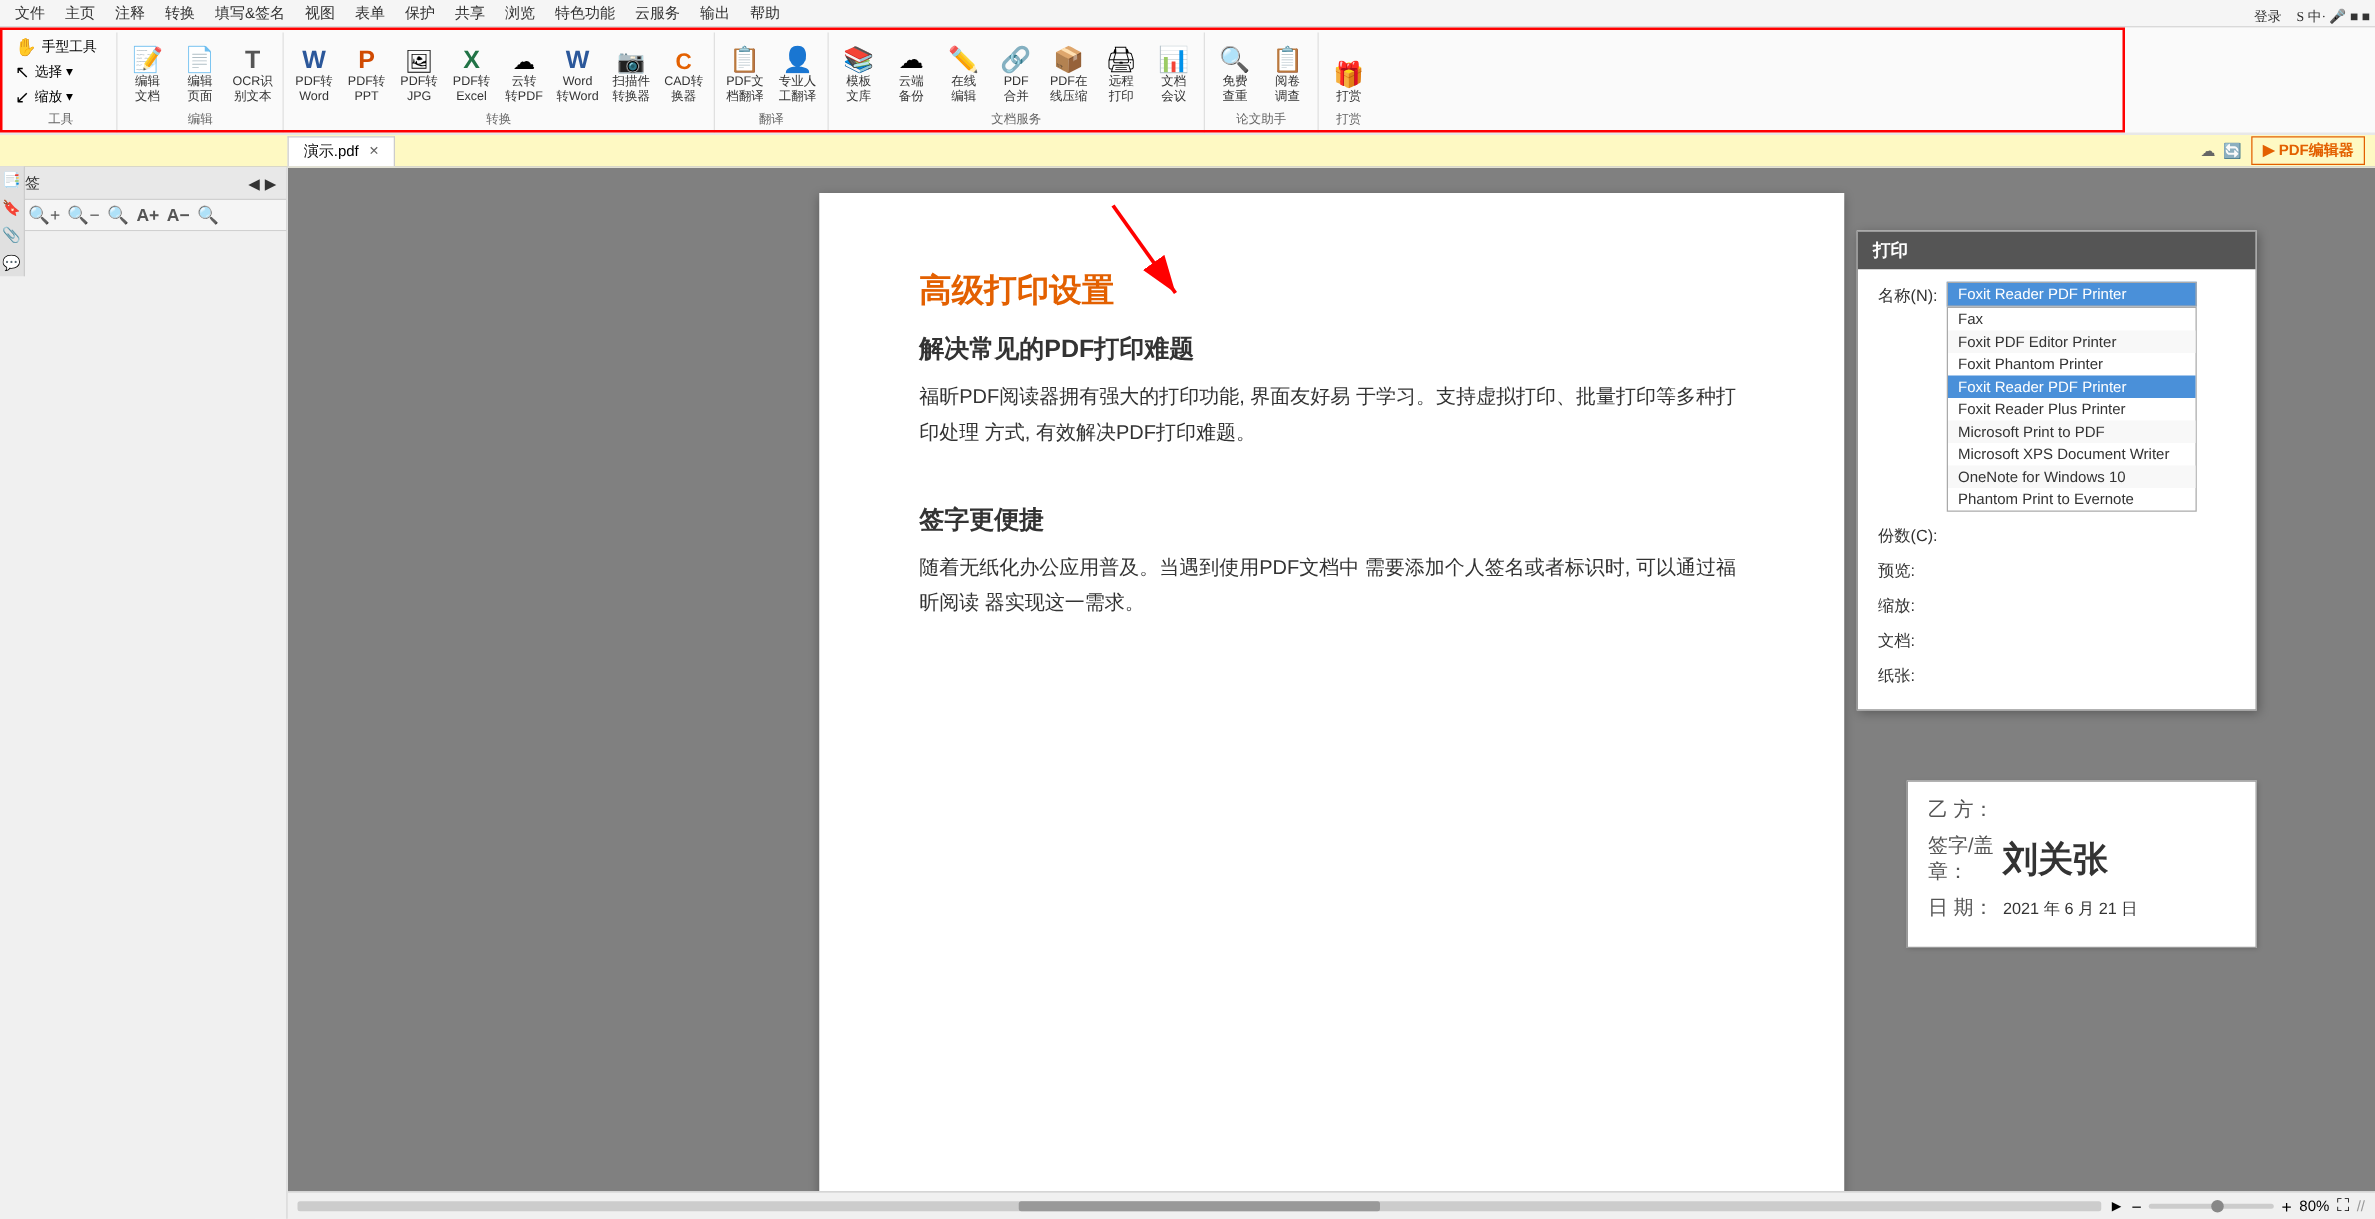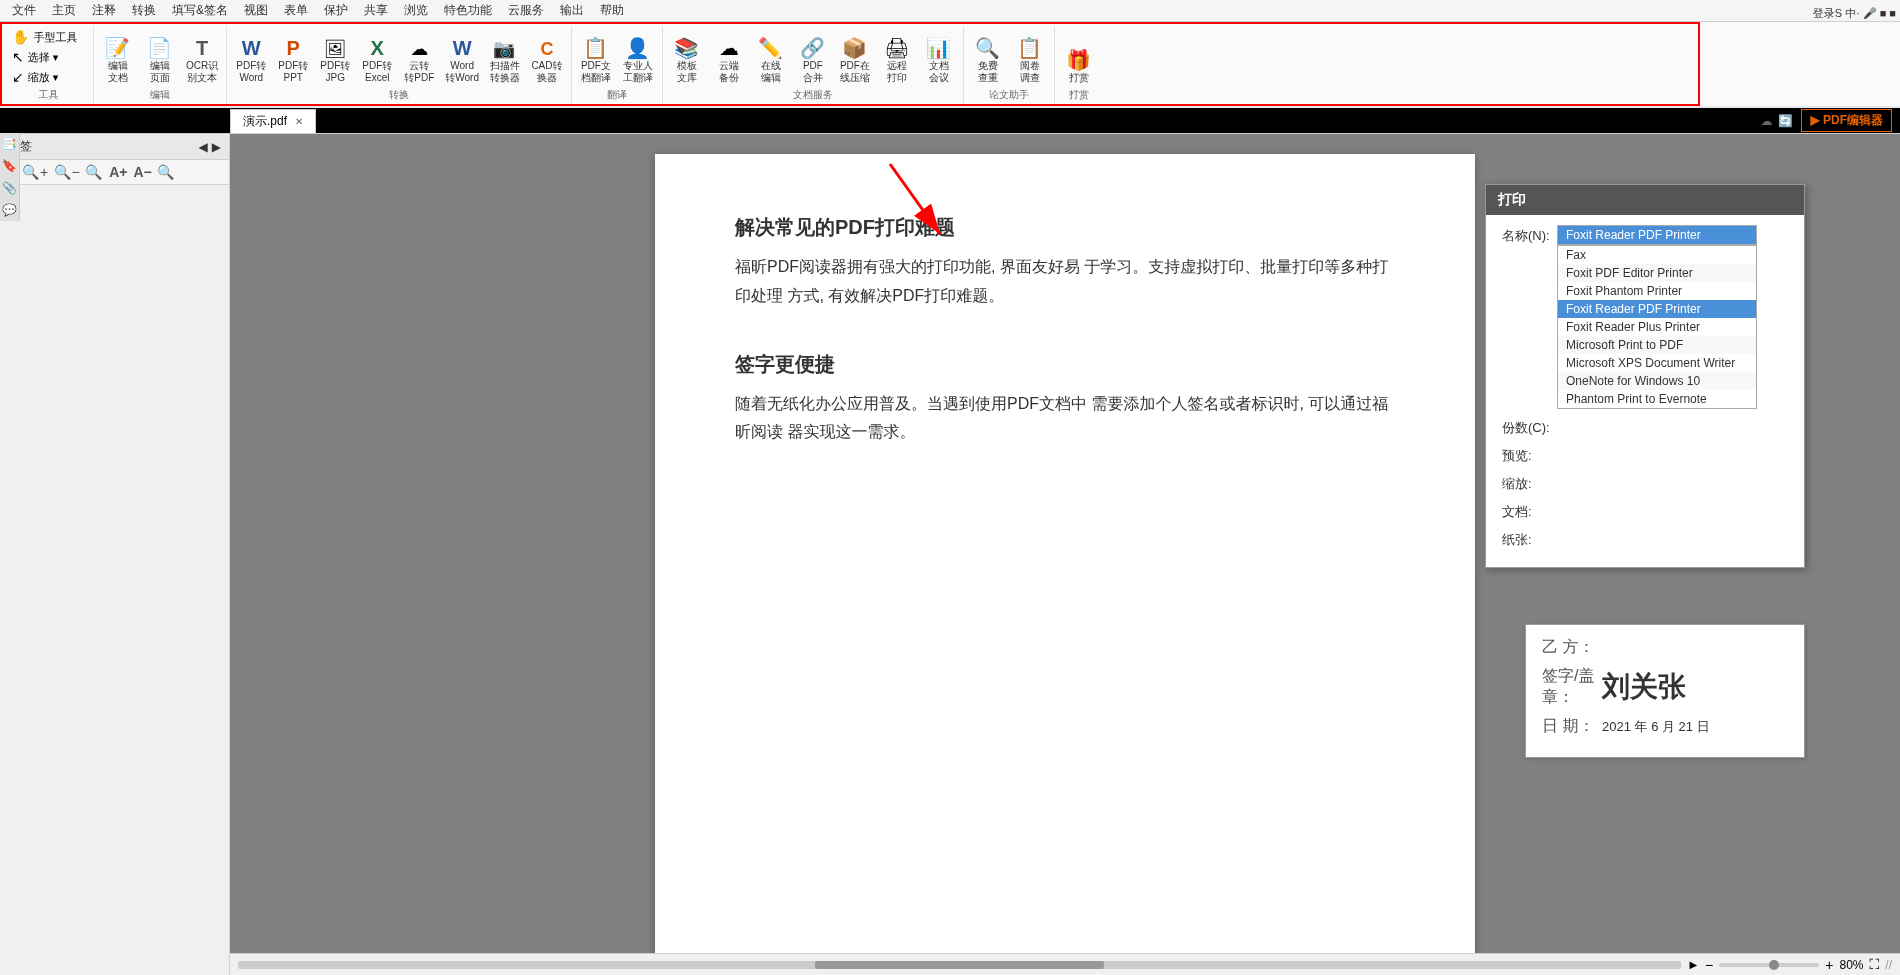--- a/index.html
+++ b/index.html
@@ -16,21 +16,21 @@
     .ribbon-section-tools { display: flex; flex-direction: row; align-items: flex-start; padding: 2px 4px; border-right: 1px solid #e0e0e0; }
     .ribbon-icon-group { display: flex; flex-direction: row; align-items: flex-end; gap: 2px; flex-wrap: wrap; }
     .ribbon-btn { display: flex; flex-direction: column; align-items: center; justify-content: flex-end; cursor: pointer; padding: 2px 4px; border-radius: 3px; min-width: 40px; max-width: 52px; }
     .ribbon-btn .icon { font-size: 22px; line-height: 1; }
     .ribbon-btn .label { font-size: 10px; color: #333; text-align: center; line-height: 1.2; margin-top: 2px; white-space: nowrap; }
     .ribbon-section-label { font-size: 10px; color: #666; text-align: center; padding: 2px 0; width: 100%; }
     .ribbon-small-btn { display: flex; align-items: center; gap: 4px; cursor: pointer; padding: 1px 4px; border-radius: 2px; white-space: nowrap; font-size: 11px; }
     .ribbon-small-btn .s-icon { font-size: 14px; }
 
     
-    .tab-bar { background: #000000; display: flex; align-items: center; height: 26px; border-bottom: 1px solid #ccc; padding-left: 230px; }
+    .tab-bar { background: #fef9c3; display: flex; align-items: center; height: 26px; border-bottom: 1px solid #ccc; padding-left: 230px; }
     .tab { background: #fff; border: 1px solid #ccc; border-bottom: none; padding: 3px 12px; font-size: 12px; display: flex; align-items: center; gap: 8px; cursor: pointer; height: 24px; }
     .tab-close { font-size: 10px; color: #666; cursor: pointer; }
     .tab-bar-right { margin-left: auto; margin-right: 8px; font-size: 12px; color: #e36000; font-weight: bold; border: 1px solid #e36000; padding: 2px 8px; }
 
     
     .main-area { display: flex; height: calc(975px - 22px - 85px - 26px); }
 
     
     .sidebar { width: 230px; background: #f5f5f5; border-right: 1px solid #d0d0d0; display: flex; flex-direction: column; }
     .sidebar-header { background: #e8e8e8; padding: 4px 8px; font-size: 12px; color: #333; display: flex; justify-content: space-between; align-items: center; border-bottom: 1px solid #d0d0d0; }
@@ -87,21 +87,21 @@
   <span class="menu-item">填写&amp;签名</span>
   <span class="menu-item">视图</span>
   <span class="menu-item">表单</span>
   <span class="menu-item">保护</span>
   <span class="menu-item">共享</span>
   <span class="menu-item">浏览</span>
   <span class="menu-item">特色功能</span>
   <span class="menu-item">云服务</span>
   <span class="menu-item">输出</span>
   <span class="menu-item">帮助</span>
-  <div style="margin-left:auto; display:flex; align-items:center; gap:0;">
+  <div style="margin-left:auto; display:flex; align-items:center; gap:12px;font-family:Liberation Serif, serif;">
     <span style="font-size:11px; color:#333;">登录</span>
     <span style="font-size:11px; color:#333;">S 中· 🎤 ■ ■</span>
   </div>
 </div>
 
 <div class="ribbon" style="position:relative;">
 
   <div class="ribbon-red-border"></div>
 
   <div class="ribbon-section-tools" style="flex-direction:column; min-width:90px;">
@@ -303,20 +303,21 @@
             <polygon points="0 0, 10 3.5, 0 7" fill="red"></polygon>
           </marker>
         </defs>
         <line x1="30" y1="10" x2="80" y2="80" stroke="red" stroke-width="3" marker-end="url(#arrowhead)"></line>
       </svg>
     </div>
 
     <div class="pdf-page">
 
       <div class="section-block">
+        <div class="section-title">高级打印设置</div>
         <div class="section-subtitle">解决常见的PDF打印难题</div>
         <div class="section-body">福昕PDF阅读器拥有强大的打印功能, 界面友好易
 于学习。支持虚拟打印、批量打印等多种打印处理
 方式, 有效解决PDF打印难题。</div>
       </div>
 
       <div class="section-block">
         <div class="section-subtitle">签字更便捷</div>
         <div class="section-body">随着无纸化办公应用普及。当遇到使用PDF文档中
 需要添加个人签名或者标识时, 可以通过福昕阅读

